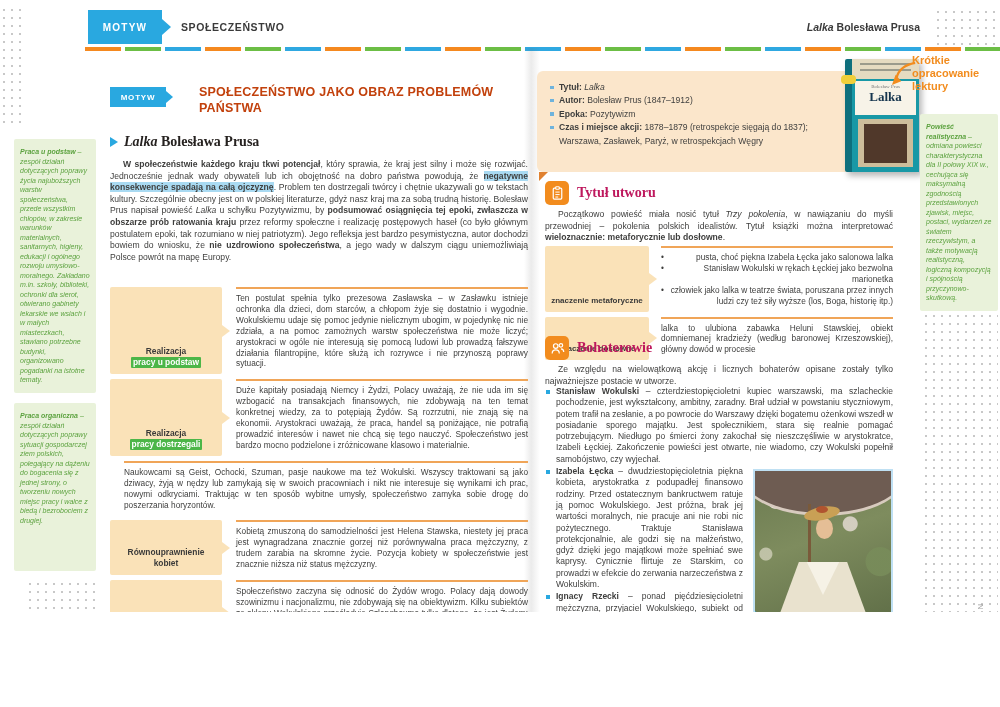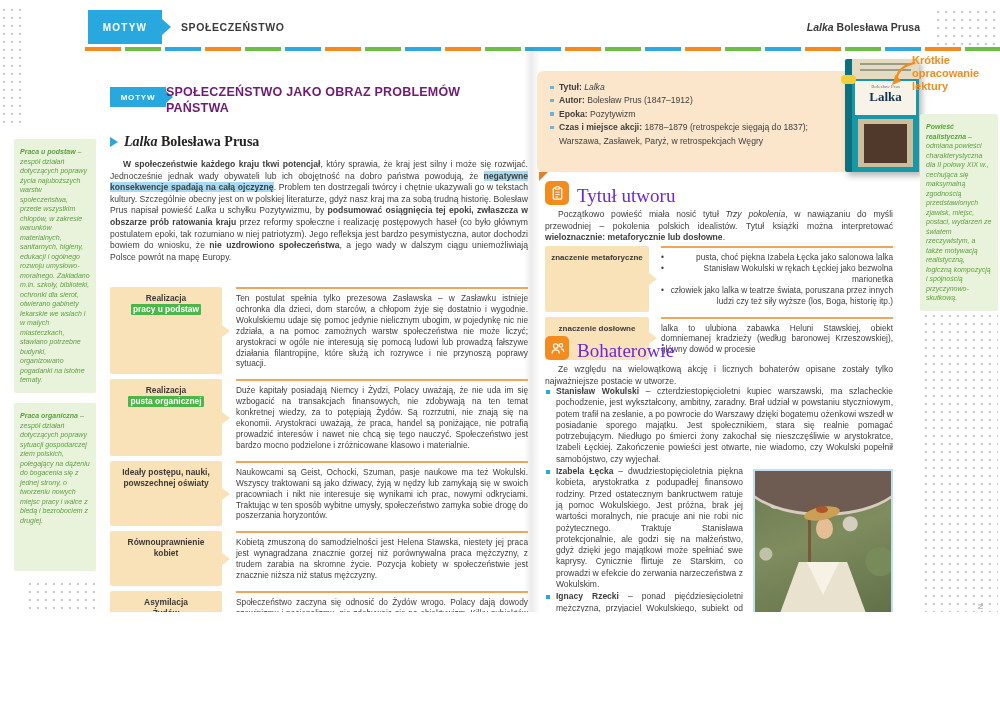--- a/index.html
+++ b/index.html
@@ -21,28 +21,28 @@
                   border-left:9px solid #29A8E0; border-top:8px solid transparent; border-bottom:8px solid transparent; }
   #badge-top { left:88px; top:10px; width:74px; height:34px; font-size:10px; letter-spacing:1.2px; }
   #header-section { left:181px; top:21px; font-size:10.5px; font-weight:700; letter-spacing:.6px; color:#3A3A3A; }
   #header-running { left:690px; top:21px; width:230px; text-align:right; font-size:10.5px; font-weight:700; color:#3A3A3A; }
   #divider { left:85px; top:47px; width:915px; height:4px;
              background:repeating-linear-gradient(90deg,#F5891F 0 36px,#fff 36px 40px,#6CBE45 40px 76px,#fff 76px 80px,#2FA8E1 80px 116px,#fff 116px 120px); }
 
   
   #badge-chapter { left:110px; top:87px; width:56px; height:20px; font-size:8px; letter-spacing:.8px; }
   #badge-chapter::after { border-left-width:7px; border-top-width:6px; border-bottom-width:6px; }
-  #chapter-title { left:166px; top:84px; width:345px; color:#701a75; font-weight:700; font-size:12.5px; line-height:16px; letter-spacing:.2px; }
+  #chapter-title { left:199px; top:84px; width:345px; color:#c2410c; font-weight:700; font-size:12.5px; line-height:16px; letter-spacing:.2px; }
   #lalka-heading { left:110px; top:134px; display:flex; align-items:flex-start; font-size:14px; font-weight:700; color:#262220; }
   .tri-blue { width:0; height:0; border-left:8px solid #29A8E0; border-top:5px solid transparent; border-bottom:5px solid transparent; margin:3px 6px 0 0; }
   #intro { left:110px; top:159px; width:418px; font-size:8.6px; line-height:11.6px; text-indent:13px; }
 
   #main-table { left:110px; top:287px; width:418px; height:370px; overflow:hidden; }
   .trow { display:flex; align-items:stretch; margin-bottom:5px; }
-  .th { width:112px; background:#FAE2B8; border-radius:2px; position:relative; display:flex; flex-direction:column; justify-content:flex-start;
+  .th { width:112px; background:#FAE2B8; border-radius:2px; position:relative; display:flex; flex-direction:column; justify-content:flex-end;
         text-align:center; font-weight:700; font-size:8.4px; line-height:11px; padding:6px 4px; color:#3A3A39; }
   .th::after { content:''; position:absolute; left:100%; top:50%; transform:translateY(-50%); width:0; height:0;
                border-left:8px solid #FAE2B8; border-top:6px solid transparent; border-bottom:6px solid transparent; }
   .th span { display:block; }
   .th span.hl-green { display:inline-block; margin:0 auto; }
   .td { flex:1; margin-left:14px; border-top:2px solid #F0A558; padding:4px 0 5px; font-size:8.3px; line-height:10.9px; text-align:justify; }
 
   .mnote { position:absolute; background:#E9F2DA; padding:8px 6px; width:82px; font-size:7px; line-height:9.5px; font-style:italic; color:#5CA23F; border-radius:2px; }
   .mnote .term { font-weight:700; }
   #mnote-1 { left:14px; top:139px; min-height:252px; }
@@ -67,21 +67,21 @@
   #cover-register { position:absolute; left:6px; right:6px; top:60px; bottom:5px; background:#CDbd9b; background:#CDBD9B; }
   #cover-register i { position:absolute; left:6px; right:6px; top:5px; bottom:4px; background:#50382A; display:block; }
   #cover-badge { position:absolute; left:-4px; top:16px; width:15px; height:9px; background:#F0CF3A; border-radius:4px; }
 
   #callout { left:912px; top:54px; width:86px; color:#F28C1E; font-weight:700; font-size:11px; line-height:13px; }
   #callout-arrow { left:891px; top:58px; }
 
   .sec-icon { width:24px; height:24px; background:#F28C1E; border-radius:5px; display:flex; align-items:center; justify-content:center; position:absolute; }
   #sec1-icon { left:545px; top:181px; }
   #sec2-icon { left:545px; top:336px; }
-  .sec-head { position:absolute; font-size:19px; font-weight:400; color:#6d28d9; }
+  .sec-head { position:absolute; font-size:14px; font-weight:700; color:#be185d; }
   #sec1-head { left:577px; top:185px; }
   #sec2-head { left:577px; top:340px; }
   #para-title { left:545px; top:209px; width:348px; font-size:8.6px; line-height:11.6px; text-indent:13px; }
   #meanings { left:545px; top:246px; width:348px; }
   .th2 { width:104px; font-size:8px; }
   .th2::after { border-left-color:#FAE2B8; }
   #meanings .td { margin-left:12px; }
   #meanings ul li { list-style:none; position:relative; padding-left:8px; text-align:right; }
   #meanings ul li::before { content:'•'; position:absolute; left:0; top:0; }
   #para-heroes { left:545px; top:363px; width:348px; font-size:8.6px; line-height:12px; text-indent:13px; }
@@ -150,29 +150,25 @@
     <div class="trow">
       <div class="th">
           <span>Realizacja</span>
           <span class="hl-green">pracy u podstaw</span>
         </div>
       <div class="td">Ten postulat spełnia tylko prezesowa Zasławska – w Zasławku istnieje ochronka dla dzieci, dom starców, a chłopom żyje się dostatnio i wygodnie. Wokulskiemu udaje się pomoc jedynie nielicznym ubogim, w pojedynkę nic nie zdziała, a na pomoc zamożnych warstw społeczeństwa nie może liczyć; arystokraci w ogóle nie interesują się pomocą ludowi lub prowadzą fałszywe działania filantropijne, które służą ich rozrywce i nie przynoszą poprawy sytuacji.</div>
     </div>
     <div class="trow">
       <div class="th">
           <span>Realizacja</span>
-          <span class="hl-green">pusta organicznej</span>
+          <span class="hl-green">pracy dostrzegali</span>
         </div>
       <div class="td">Duże kapitały posiadają Niemcy i Żydzi, Polacy uważają, że nie uda im się wzbogacić na transakcjach finansowych, nie zdobywają na ten temat konkretnej wiedzy, za to potępiają Żydów. Są rozrzutni, nie znają się na ekonomii. Arystokraci uważają, że praca, handel są poniżające, nie potrafią prowadzić interesów i nawet nie chcą się tego nauczyć. Społeczeństwo jest bardzo mocno podzielone i zróżnicowane klasowo i materialnie.</div>
     </div>
     <div class="trow">
-      <div class="th">
-          <span>Ideały postępu, nauki,</span>
-          <span>powszechnej oświaty</span>
-        </div>
       <div class="td">Naukowcami są Geist, Ochocki, Szuman, pasje naukowe ma też Wokulski. Wszyscy traktowani są jako dziwacy, żyją w nędzy lub zamykają się w swoich pracowniach i nikt nie interesuje się wynikami ich prac, nowymi odkryciami. Traktując w ten sposób wybitne umysły, społeczeństwo zamyka sobie drogę do poszerzania horyzontów.</div>
     </div>
     <div class="trow">
       <div class="th">
           <span>Równouprawnienie</span>
           <span>kobiet</span>
         </div>
       <div class="td">Kobietą zmuszoną do samodzielności jest Helena Stawska, niestety jej praca jest wynagradzana znacznie gorzej niż porównywalna praca mężczyzny, z trudem zarabia na skromne życie. Pozycja kobiety w społeczeństwie jest znacznie niższa niż status mężczyzny.</div>
     </div>
     <div class="trow">

